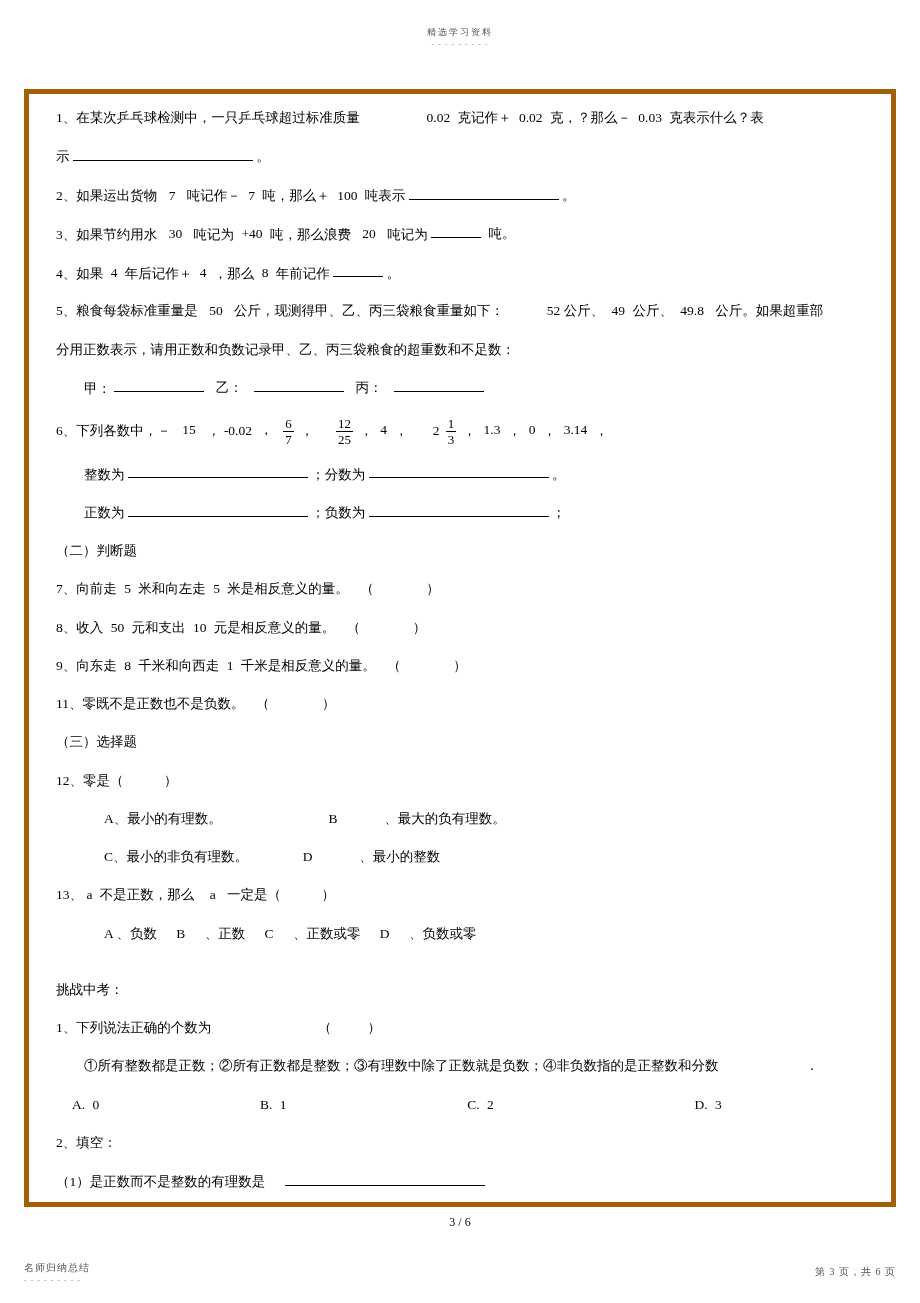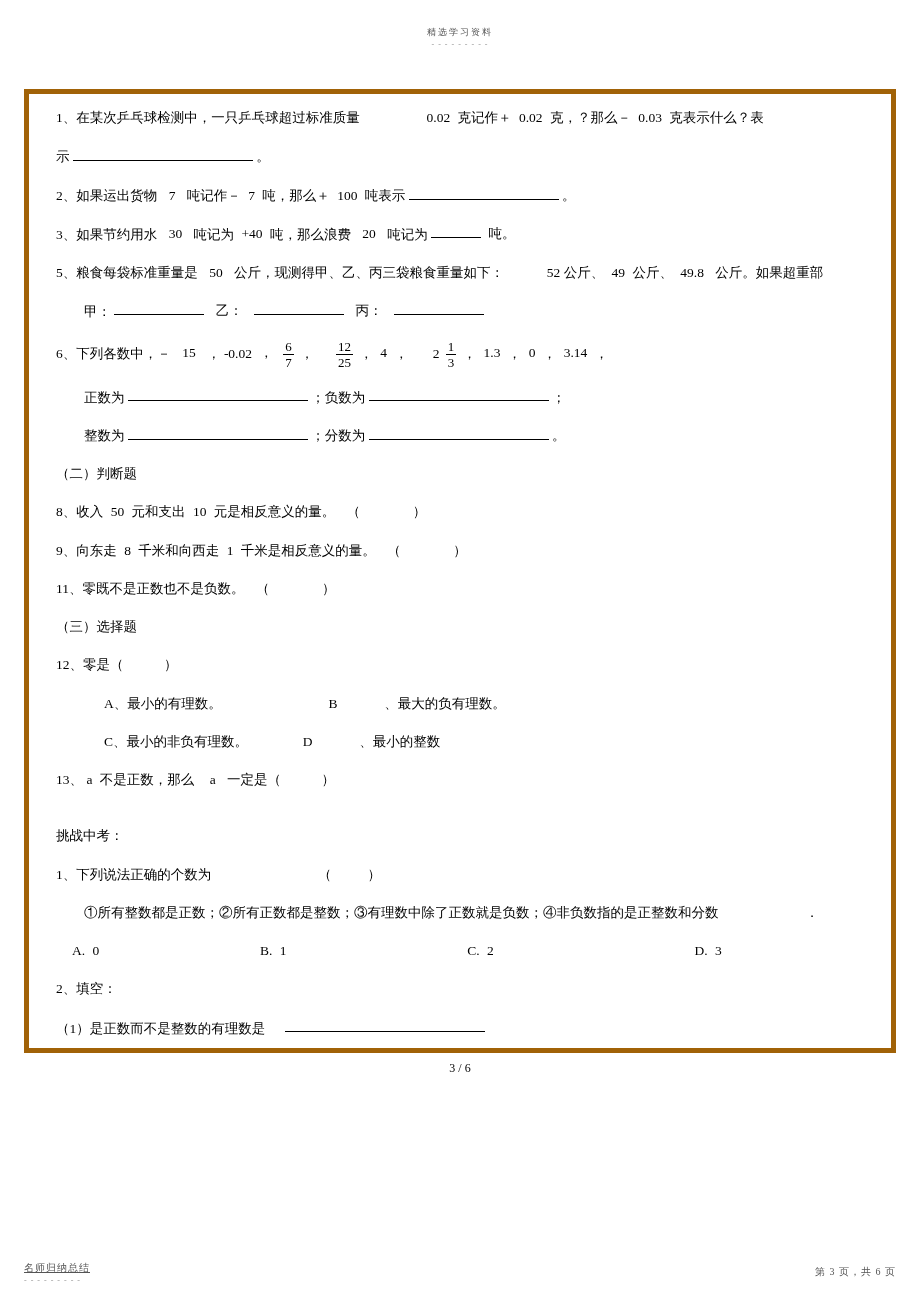--- a/index.html
+++ b/index.html
@@ -77,21 +77,20 @@
     font-size: 12px;
     padding-top: 8px;
   }
   .bottom-left {
     position: absolute;
     left: 24px;
     bottom: 28px;
     font-size: 10px;
     color: #555;
     letter-spacing: 1px;
-    text-decoration: underline;
   }
   .bottom-left-dash {
     position: absolute;
     left: 24px;
     bottom: 18px;
     font-size: 8px;
     color: #999;
     letter-spacing: 1px;
   }
   .bottom-right {
@@ -150,33 +149,45 @@
     <span class="sp2">30</span>
     <span>吨记为</span>
     <span class="sp1">+40</span>
     <span>吨，那么浪费</span>
     <span class="sp2">20</span>
     <span>吨记为</span>
     <span class="uline uline-s"></span>
     <span class="sp1">吨。</span>
   </div>
 
+  <div class="line">
+    <span>4、如果</span>
+    <span class="sp1">4</span>
+    <span>年后记作＋</span>
+    <span class="sp1">4</span>
+    <span>，那么</span>
+    <span class="sp1">8</span>
+    <span>年前记作</span>
+    <span class="uline uline-s"></span>
+    <span>。</span>
+  </div>
 
   <div class="line">
     <span>5、粮食每袋标准重量是</span>
     <span class="sp2">50</span>
     <span>公斤，现测得甲、乙、丙三袋粮食重量如下：</span>
     <span style="display:inline-block;width:36px;"></span>
     <span>52</span>
     <span>公斤、</span>
     <span class="sp1">49</span>
     <span>公斤、</span>
     <span class="sp1">49.8</span>
     <span class="sp1">公斤。如果超重部</span>
   </div>
+  <div class="line">分用正数表示，请用正数和负数记录甲、乙、丙三袋粮食的超重数和不足数：</div>
   <div class="line indent">
     <span>甲：</span>
     <span class="uline uline-m"></span>
     <span class="sp2">乙：</span>
     <span class="uline uline-m"></span>
     <span class="sp2">丙：</span>
     <span class="uline uline-m"></span>
   </div>
 
   <div class="line">
@@ -208,36 +219,44 @@
     </span>
     <span>，</span>
     <span class="sp1">1.3</span>
     <span>，</span>
     <span class="sp1">0</span>
     <span>，</span>
     <span class="sp1">3.14</span>
     <span>，</span>
   </div>
   <div class="line indent">
+    <span>整数为</span>
+    <span class="uline uline-xl"></span>
+    <span>；分数为</span>
+    <span class="uline uline-xl"></span>
+    <span>。</span>
+  </div>
+  <div class="line indent">
     <span>正数为</span>
     <span class="uline uline-xl"></span>
     <span>；负数为</span>
     <span class="uline uline-xl"></span>
     <span>；</span>
   </div>
-  <div class="line indent">
-    <span>整数为</span>
-    <span class="uline uline-xl"></span>
-    <span>；分数为</span>
-    <span class="uline uline-xl"></span>
-    <span>。</span>
-  </div>
 
   <div class="line">（二）判断题</div>
 
+  <div class="line">
+    <span>7、向前走</span>
+    <span class="sp1">5</span>
+    <span>米和向左走</span>
+    <span class="sp1">5</span>
+    <span>米是相反意义的量。</span>
+    <span class="sp2 paren">（　　　）</span>
+  </div>
 
   <div class="line">
     <span>8、收入</span>
     <span class="sp1">50</span>
     <span>元和支出</span>
     <span class="sp1">10</span>
     <span>元是相反意义的量。</span>
     <span class="sp2 paren">（　　　）</span>
   </div>
 
@@ -273,20 +292,36 @@
     <span style="display:inline-block;width:40px;"></span>
     <span>、最小的整数</span>
   </div>
 
   <div class="line">
     <span>13、</span>
     <span>a</span>
     <span class="sp1">不是正数，那么</span>
     <span class="sp2">a</span>
     <span>一定是（　　　）</span>
+  </div>
+  <div class="line" style="padding-left:48px;">
+    <span>A</span>
+    <span>、负数</span>
+    <span class="sp2"></span>
+    <span>B</span>
+    <span class="sp2"></span>
+    <span>、正数</span>
+    <span class="sp2"></span>
+    <span>C</span>
+    <span class="sp2"></span>
+    <span>、正数或零</span>
+    <span class="sp2"></span>
+    <span>D</span>
+    <span class="sp2"></span>
+    <span>、负数或零</span>
   </div>
 
   <div class="line" style="margin-bottom:36px;"></div>
 
   <div class="line">挑战中考：</div>
 
   <div class="line">
     <span>1、下列说法正确的个数为</span>
     <span class="wider"></span>
     <span class="paren">（　　）</span>

